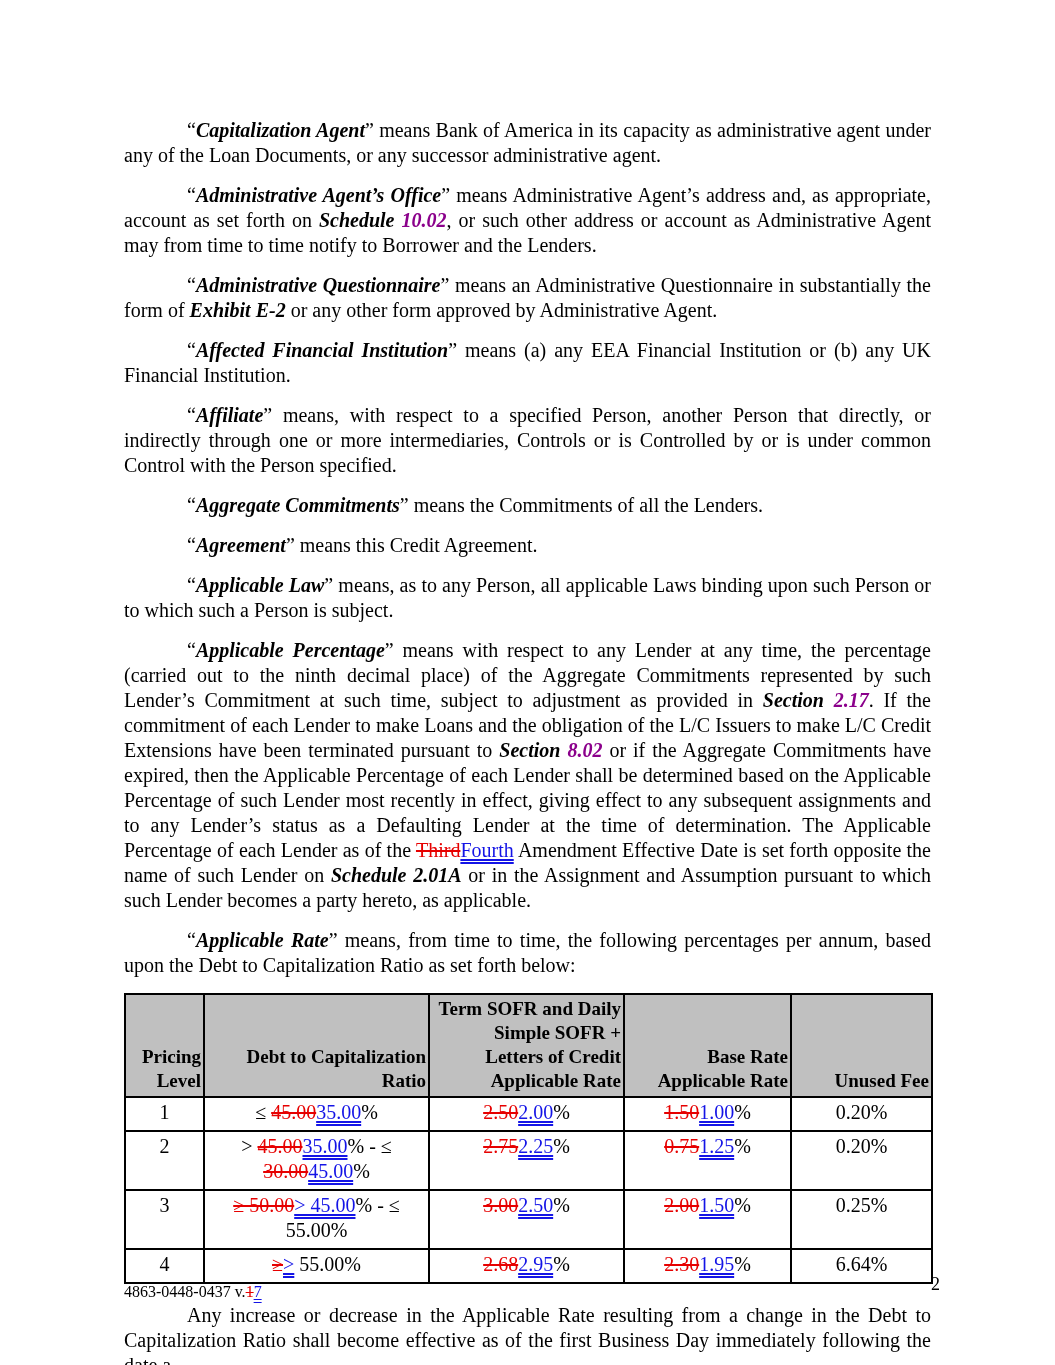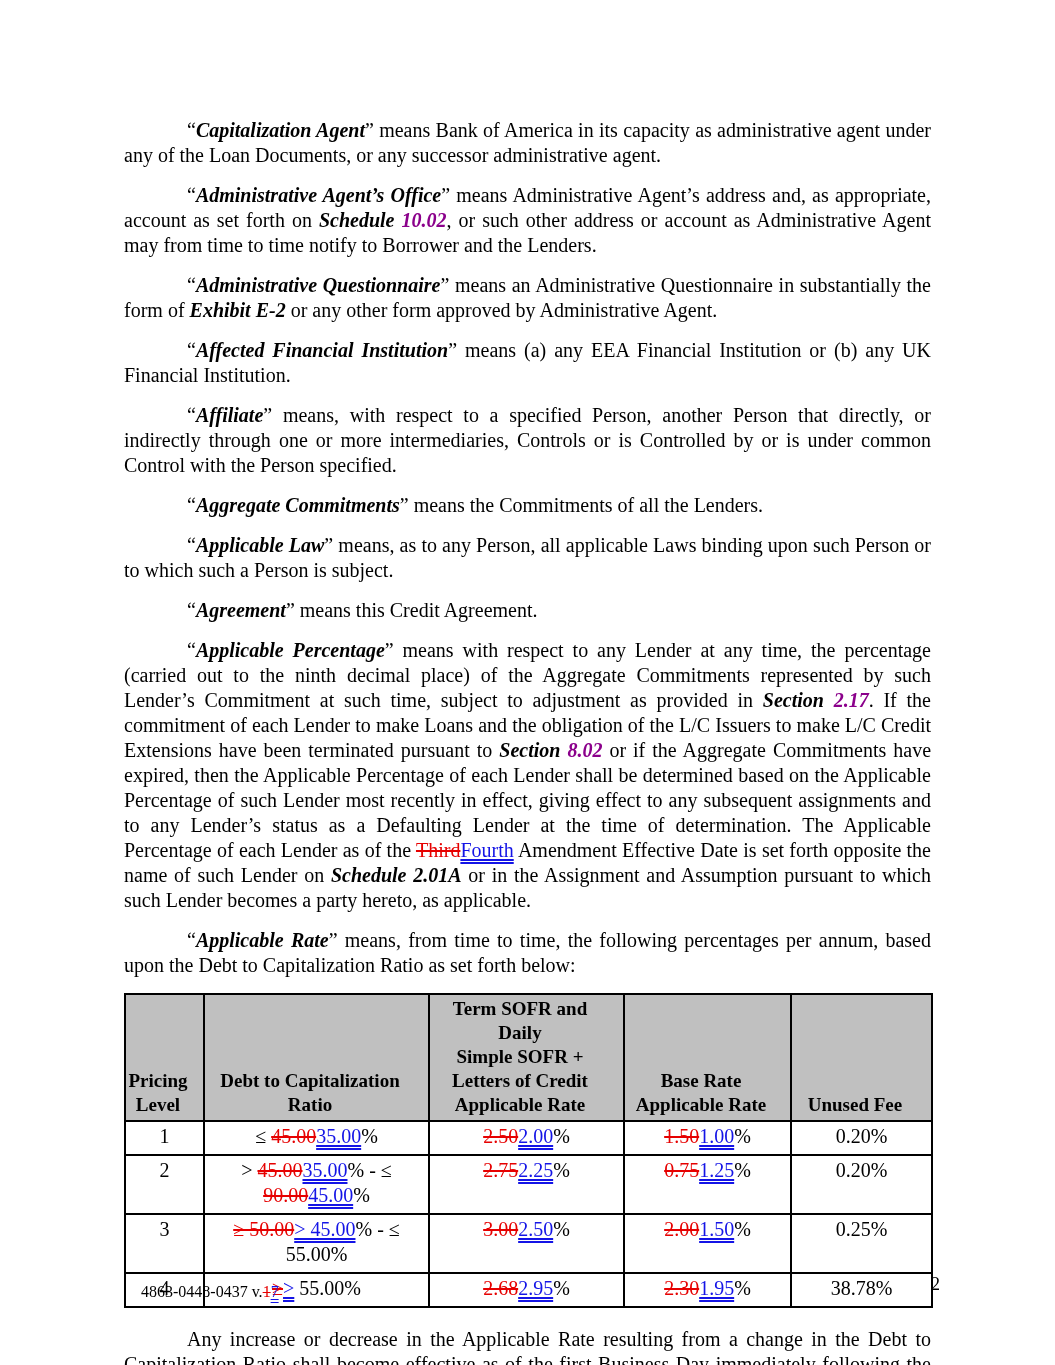--- a/index.html
+++ b/index.html
@@ -35,38 +35,38 @@
   table.rate-table {
     width: 807px;
     table-layout: fixed;
     border-collapse: collapse;
     margin-top: 6px;
     font-size: 20px;
   }
   table.rate-table th {
     background: var(--hdr-gray, #c0c0c0);
     font-weight: bold;
-    text-align: center;
+    text-align: right;
     vertical-align: bottom;
     white-space: pre-line;
     line-height: 24px;
     font-size: 19px;
-    padding: 2px 15px 3px 2px;
+    padding: 2px 2px 3px 2px;
     border: 2px solid #000;
   }
   table.rate-table td {
     text-align: center;
     vertical-align: top;
     line-height: 25px;
     padding: 2px 4px 5px 4px;
     border: 2px solid #000;
   }
   .footer-docid {
     position: absolute;
-    left: 141px; top: 1283px;
+    left: 124px; top: 1283px;
     font-size: 16px;
   }
   .footer-page {
     position: absolute;
     left: 900px; top: 1274px;
     width: 40px;
     text-align: right;
     font-size: 18px;
   }
 </style>
@@ -75,22 +75,22 @@
 
 <div class="page">
   <div class="content">
     <div id="paras-top">
         <p class="para"><span class="s-n">“</span><span class="s-bi">Capitalization Agent</span><span class="s-n">” means Bank of America in its capacity as administrative agent under any of the Loan Documents, or any successor administrative agent.</span></p>
         <p class="para"><span class="s-n">“</span><span class="s-bi">Administrative Agent’s Office</span><span class="s-n">” means Administrative Agent’s address and, as appropriate, account as set forth on </span><span class="s-bi">Schedule </span><span class="s-bip">10.02</span><span class="s-n">, or such other address or account as Administrative Agent may from time to time notify to Borrower and the Lenders.</span></p>
         <p class="para"><span class="s-n">“</span><span class="s-bi">Administrative Questionnaire</span><span class="s-n">” means an Administrative Questionnaire in substantially the form of </span><span class="s-bi">Exhibit E-2</span><span class="s-n"> or any other form approved by Administrative Agent.</span></p>
         <p class="para"><span class="s-n">“</span><span class="s-bi">Affected Financial Institution</span><span class="s-n">” means (a) any EEA Financial Institution or (b) any UK Financial Institution.</span></p>
         <p class="para"><span class="s-n">“</span><span class="s-bi">Affiliate</span><span class="s-n">” means, with respect to a specified Person, another Person that directly, or indirectly through one or more intermediaries, Controls or is Controlled by or is under common Control with the Person specified.</span></p>
         <p class="para"><span class="s-n">“</span><span class="s-bi">Aggregate Commitments</span><span class="s-n">” means the Commitments of all the Lenders.</span></p>
+        <p class="para"><span class="s-n">“</span><span class="s-bi">Agreement</span><span class="s-n">” means this Credit Agreement.</span></p>
         <p class="para"><span class="s-n">“</span><span class="s-bi">Applicable Law</span><span class="s-n">” means, as to any Person, all applicable Laws binding upon such Person or to which such a Person is subject.</span></p>
-        <p class="para"><span class="s-n">“</span><span class="s-bi">Agreement</span><span class="s-n">” means this Credit Agreement.</span></p>
         <p class="para"><span class="s-n">“</span><span class="s-bi">Applicable Percentage</span><span class="s-n">” means with respect to any Lender at any time, the percentage (carried out to the ninth decimal place) of the Aggregate Commitments represented by such Lender’s Commitment at such time, subject to adjustment as provided in </span><span class="s-bi">Section </span><span class="s-bip">2.17</span><span class="s-n">. If the commitment of each Lender to make Loans and the obligation of the L/C Issuers to make L/C Credit Extensions have been terminated pursuant to </span><span class="s-bi">Section </span><span class="s-bip">8.02</span><span class="s-n"> or if the Aggregate Commitments have expired, then the Applicable Percentage of each Lender shall be determined based on the Applicable Percentage of such Lender most recently in effect, giving effect to any subsequent assignments and to any Lender’s status as a Defaulting Lender at the time of determination. The Applicable Percentage of each Lender as of the </span><span class="s-del">Third</span><span class="s-ins">Fourth</span><span class="s-n"> Amendment Effective Date is set forth opposite the name of such Lender on </span><span class="s-bi">Schedule 2.01A</span><span class="s-n"> or in the Assignment and Assumption pursuant to which such Lender becomes a party hereto, as applicable.</span></p>
         <p class="para"><span class="s-n">“</span><span class="s-bi">Applicable Rate</span><span class="s-n">” means, from time to time, the following percentages per annum, based upon the Debt to Capitalization Ratio as set forth below:</span></p>
       </div>
 
     <table class="rate-table">
       <colgroup>
         <col style="width:79px">
         <col style="width:225px">
         <col style="width:195px">
         <col style="width:167px">
@@ -114,38 +114,38 @@
       <tbody id="table-body">
           <tr>
             <td><span class="s-n">1</span></td>
             <td><span class="s-n">≤ </span><span class="s-del">45.00</span><span class="s-ins">35.00</span><span class="s-n">%</span></td>
             <td><span class="s-del">2.50</span><span class="s-ins">2.00</span><span class="s-n">%</span></td>
             <td><span class="s-del">1.50</span><span class="s-ins">1.00</span><span class="s-n">%</span></td>
             <td><span class="s-n">0.20%</span></td>
           </tr>
           <tr>
             <td><span class="s-n">2</span></td>
-            <td><span class="s-n">&gt; </span><span class="s-del">45.00</span><span class="s-ins">35.00</span><span class="s-n">% - ≤ </span><span class="s-del">90.00</span><span class="s-ins">45.00</span><span class="s-n">%</span></td>
+            <td><span class="s-n">&gt; </span><span class="s-del">45.00</span><span class="s-ins">35.00</span><span class="s-n">% - ≤ </span><span class="s-del">30.00</span><span class="s-ins">45.00</span><span class="s-n">%</span></td>
             <td><span class="s-del">2.75</span><span class="s-ins">2.25</span><span class="s-n">%</span></td>
             <td><span class="s-del">0.75</span><span class="s-ins">1.25</span><span class="s-n">%</span></td>
             <td><span class="s-n">0.20%</span></td>
           </tr>
           <tr>
             <td><span class="s-n">3</span></td>
             <td><span class="s-del">≥ 50.00</span><span class="s-ins">&gt; 45.00</span><span class="s-n">% - ≤ 55.00%</span></td>
             <td><span class="s-del">3.00</span><span class="s-ins">2.50</span><span class="s-n">%</span></td>
             <td><span class="s-del">2.00</span><span class="s-ins">1.50</span><span class="s-n">%</span></td>
             <td><span class="s-n">0.25%</span></td>
           </tr>
           <tr>
             <td><span class="s-n">4</span></td>
             <td><span class="s-del">≥</span><span class="s-ins">&gt;</span><span class="s-n"> 55.00%</span></td>
             <td><span class="s-del">2.68</span><span class="s-ins">2.95</span><span class="s-n">%</span></td>
             <td><span class="s-del">2.30</span><span class="s-ins">1.95</span><span class="s-n">%</span></td>
-            <td><span class="s-n">38.78%</span></td>
+            <td><span class="s-n">6.64%</span></td>
           </tr>
         </tbody>
     </table>
 
     <p class="para closing"><span class="s-n">Any increase or decrease in the Applicable Rate resulting from a change in the Debt to Capitalization Ratio shall become effective as of the first Business Day immediately following the date a</span></p>
   </div>
 
   <div class="footer-docid"><span class="s-n">4863-0448-0437 v.</span><span class="s-del">1</span><span class="s-ins">7</span></div>
   <div class="footer-page">2</div>
 </div>

